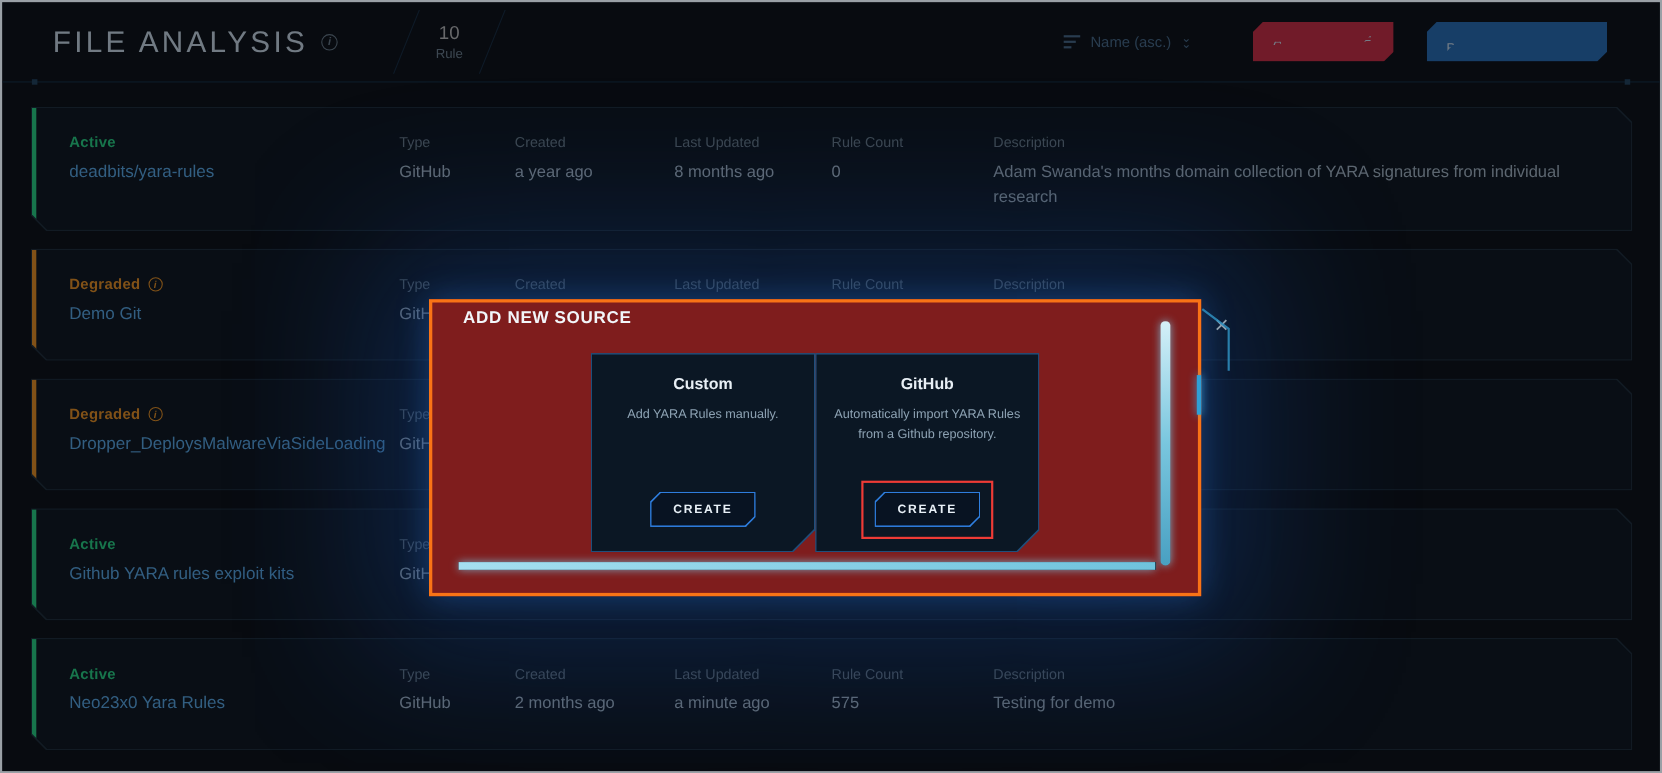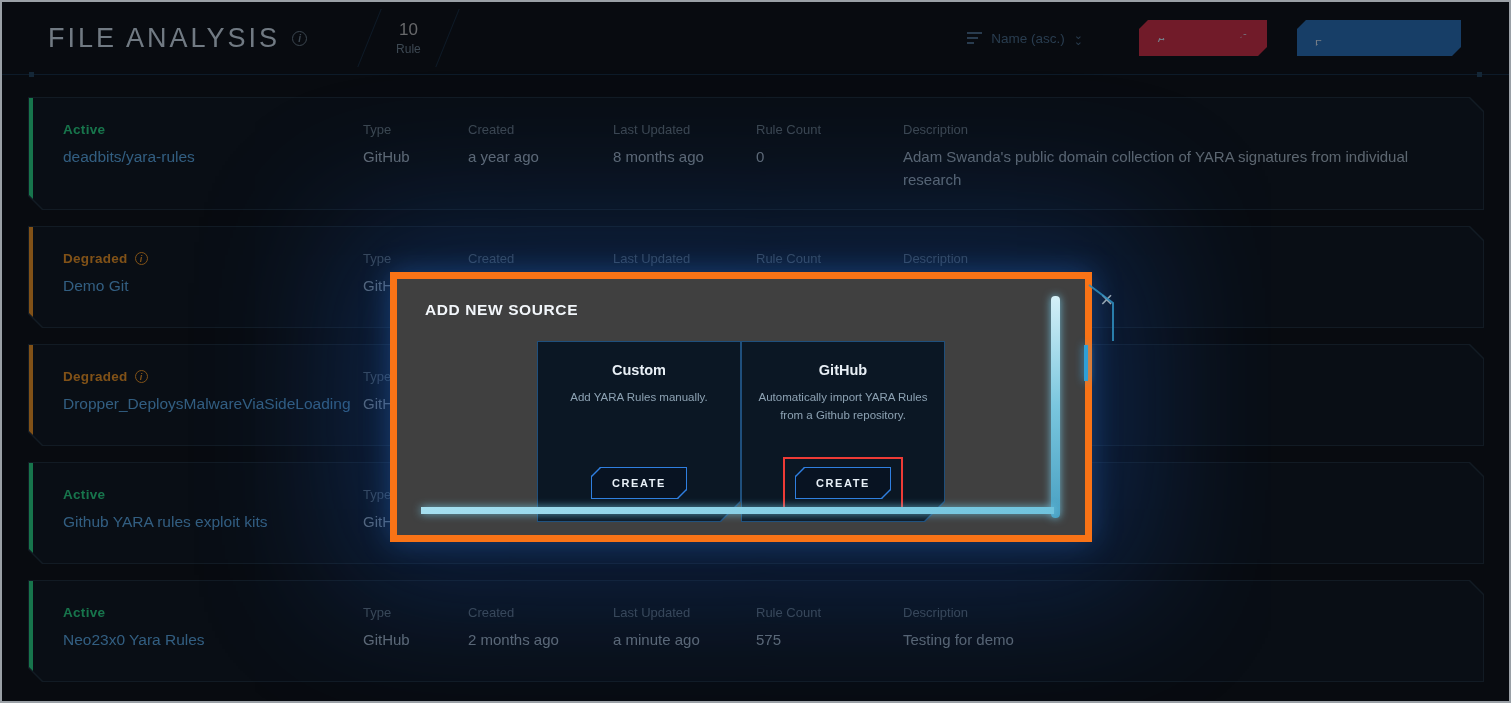--- a/index.html
+++ b/index.html
@@ -70,23 +70,23 @@
   .row-wrap[data-status="degraded"] .info-ic { display:inline-flex; }
   .name { margin-top:9px; font-size:15.5px; color:var(--link,#4e93c9); overflow-wrap:anywhere; line-height:1.45; }
   .lbl { font-size:13px; color:#5f6e7a; }
   .val { margin-top:9px; font-size:15px; color:#98a6b3; line-height:1.5; }
   .c-desc .val { color:#92a0ad; max-width:560px; }
 
   
   .backdrop { position:absolute; inset:0; background:rgba(4,8,14,.38); z-index:5; }
   .modal {
     position:absolute; left:388px; top:270px; width:702px; height:270px; z-index:10;
-    background:#404040; border:7px solid #f97316;
+    background:#7f1d1d; border:3px solid #f97316;
     box-shadow:0 0 140px 55px rgba(25,80,170,.32), 0 0 26px rgba(50,130,230,.38);
-    padding:22px 28px;
+    padding:6px 28px;
   }
   .modal-title { font-size:15.5px; font-weight:700; letter-spacing:.6px; color:#f2f6fa; }
   .close-x {
     position:absolute; right:-28px; top:10px; font-size:22px; color:#93a3b0;
     cursor:pointer; line-height:1;
   }
   .corner-deco { position:absolute; right:-46px; top:2px; }
   .edge-glow {
     position:absolute; right:-3px; top:66px; width:4px; height:36px;
     background:#2f9fd6; box-shadow:0 0 8px rgba(60,170,230,.9);
@@ -189,21 +189,21 @@
         <div class="cell c-updated">
             <div class="lbl">Last Updated</div>
             <div class="val">8 months ago</div>
           </div>
         <div class="cell c-count">
             <div class="lbl">Rule Count</div>
             <div class="val">0</div>
           </div>
         <div class="cell c-desc">
             <div class="lbl">Description</div>
-            <div class="val">Adam Swanda's public domain collection of YARA signatures from individual research</div>
+            <div class="val">Adam Swanda's months domain collection of YARA signatures from individual research</div>
           </div>
       </div>
     </div>
 
     <div class="row-wrap cut-row" data-status="degraded">
       <div class="row cut-row">
         <div class="bar"></div>
         <div class="cell c-main">
           <div class="status">
               <span>Degraded</span>

